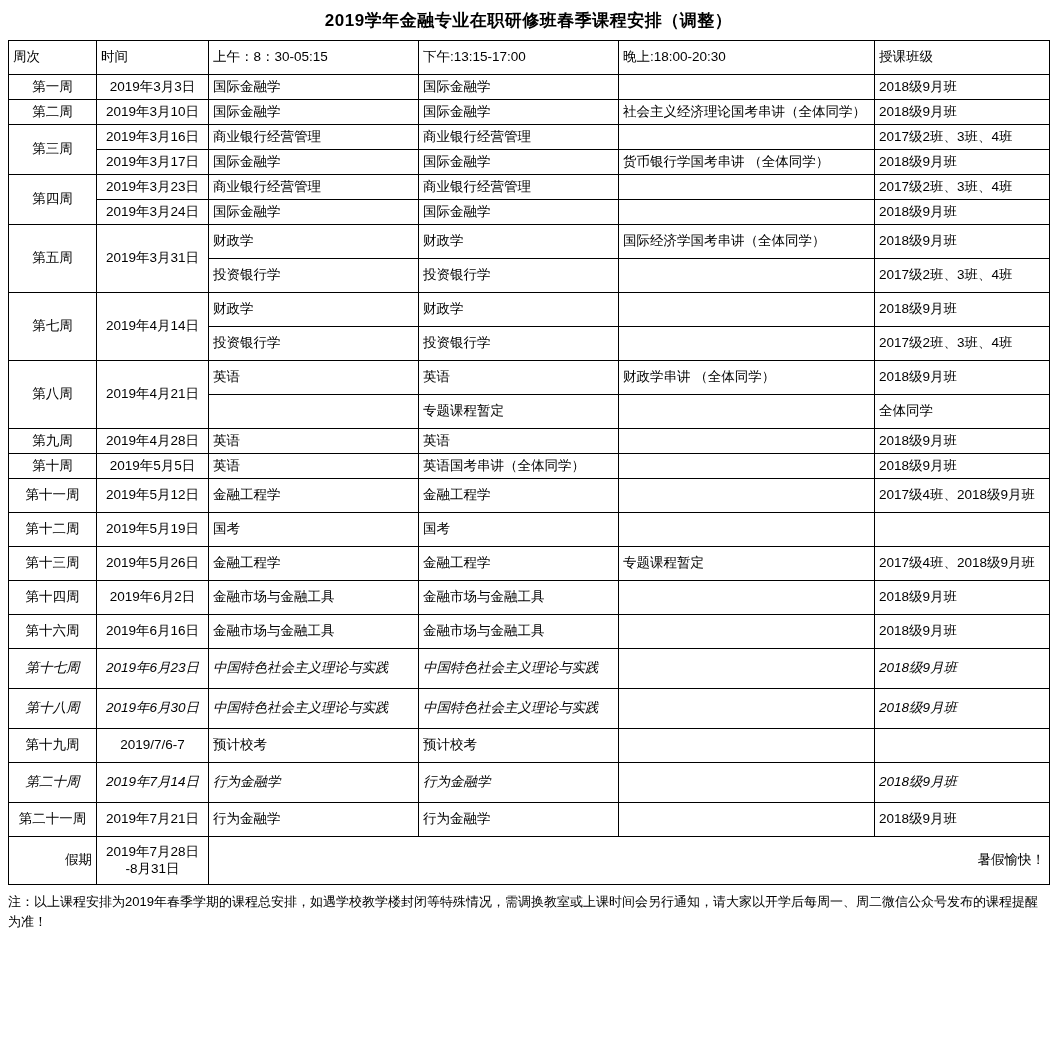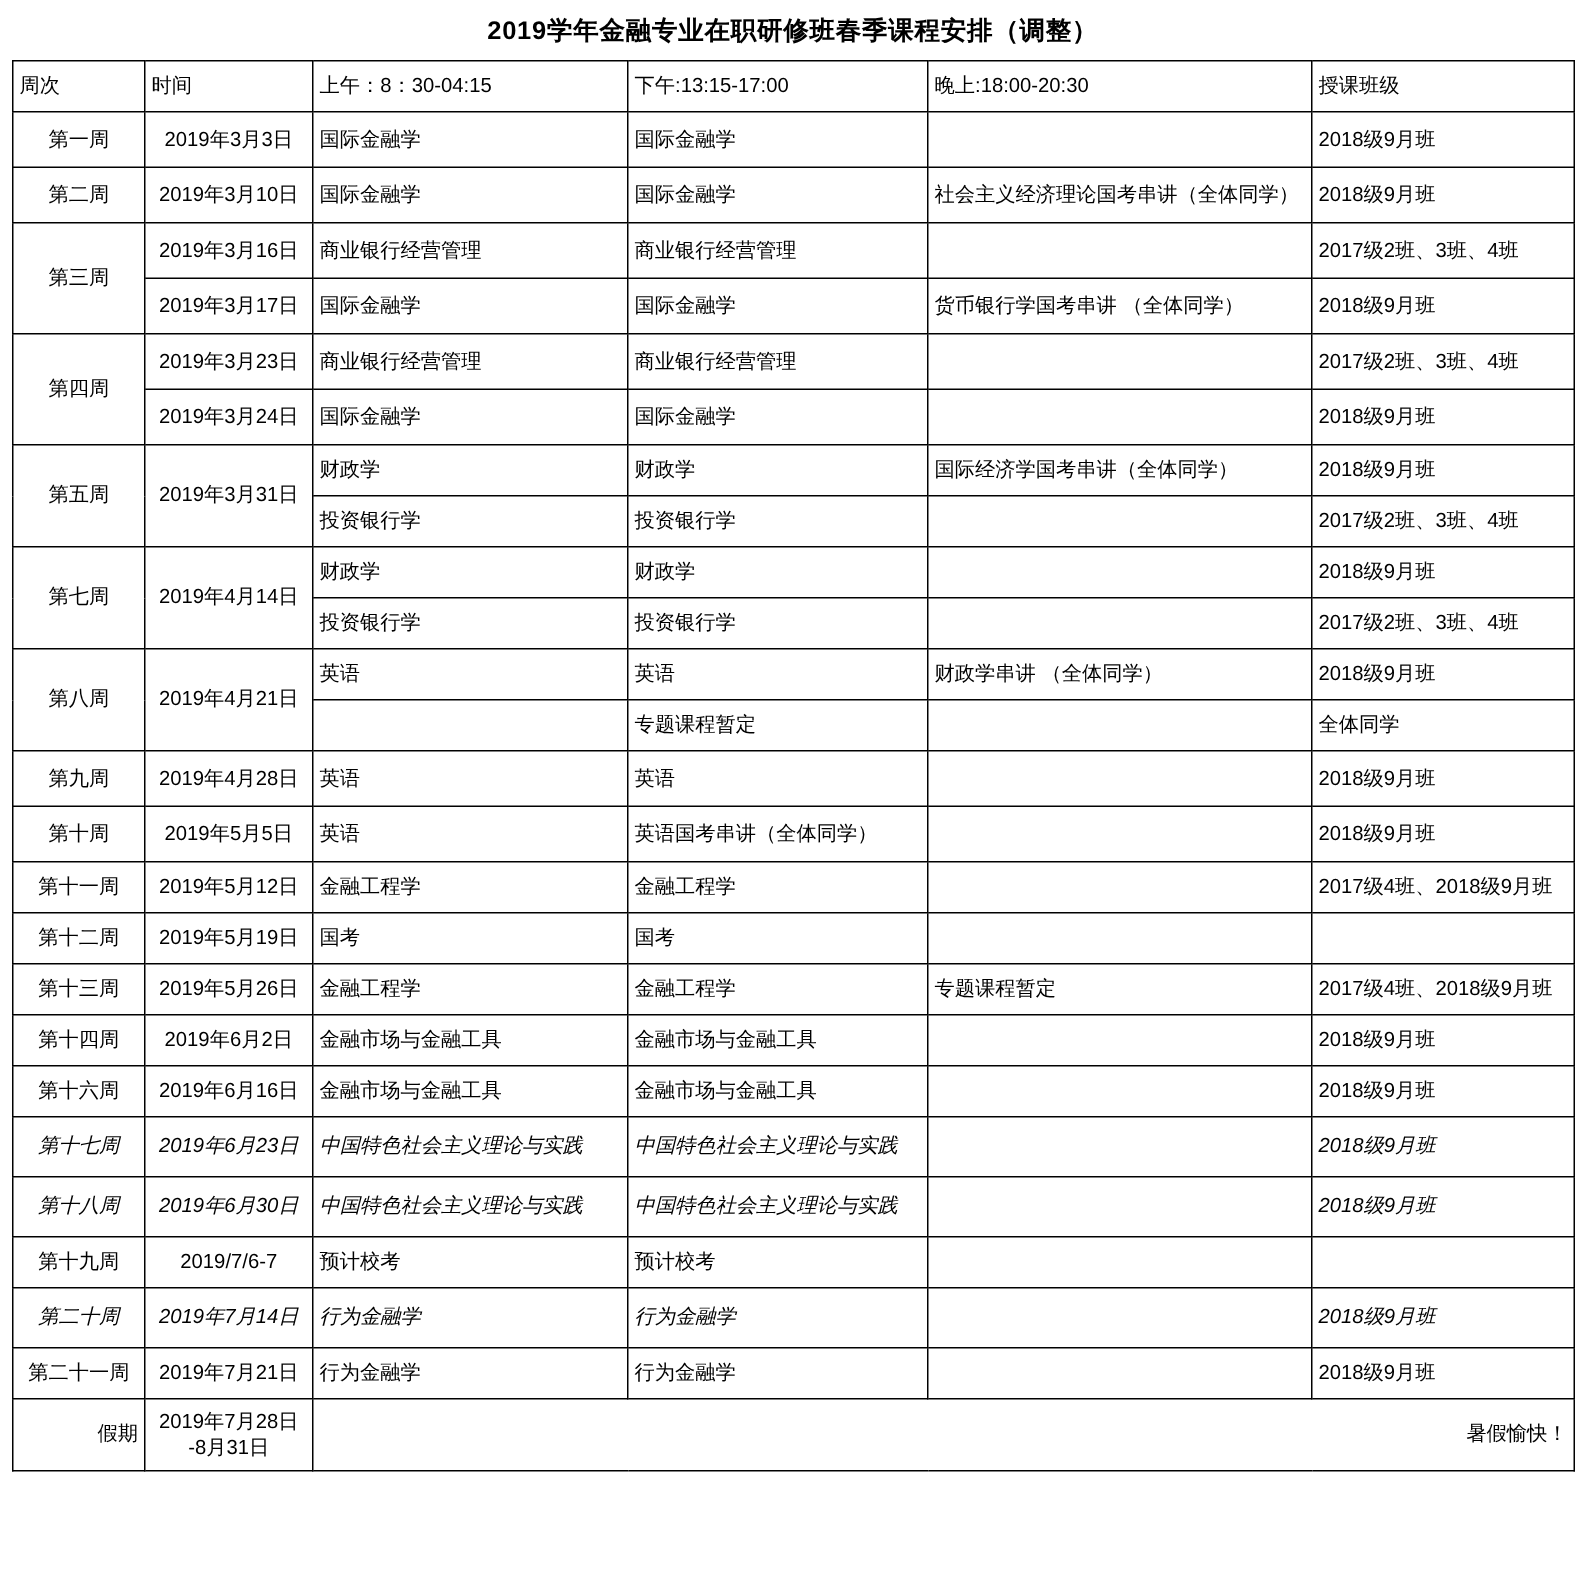--- a/index.html
+++ b/index.html
@@ -61,21 +61,21 @@
   td.week {
     text-align: center;
   }
   td.date {
     text-align: center;
     font-size: 13px;
   }
   td.cell {
     text-align: left;
   }
-  tr.r1 td { height: 37px; }
+  tr.r1 td { height: 25px; }
   tr.r2 td { height: 34px; }
   tr.r3 td { height: 40px; font-style: italic; }
 
   td.holiday-label {
     text-align: right;
     height: 48px;
   }
   td.holiday-date {
     text-align: center;
     font-weight: bold;
@@ -107,21 +107,21 @@
         <col class="c-date">
         <col class="c-am">
       <col class="c-pm">
         <col class="c-eve">
         <col class="c-class">
     </colgroup>
     <thead>
       <tr>
         <td class="ctr">周次</td>
         <td class="ctr">时间</td>
-        <td>上午：8：30-04:15</td>
+        <td>上午：8：30-05:15</td>
         <td>下午:13:15-17:00</td>
         <td>晚上:18:00-20:30</td>
         <td class="ctr">授课班级</td>
       </tr>
     </thead>
     <tbody id="tbody">
         <tr class="r1">
           <td class="week">第一周</td>
           <td class="date">2019年3月3日</td>
           <td class="cell">国际金融学</td>
@@ -309,13 +309,14 @@
           <td class="holiday-label">假期</td>
           <td class="holiday-date">
             <div>2019年7月28日</div>
             <div>-8月31日</div>
           </td>
           <td class="holiday-msg" colspan="4">暑假愉快！</td>
         </tr>
       </tbody>
   </table>
 
+  <div class="note">注：以上课程安排为2019年春季学期的课程总安排，如遇学校教学楼封闭等特殊情况，需调换教室或上课时间会另行通知，请大家以开学后每周一、周二微信公众号发布的课程提醒为准！</div>
 </div>
 
 </body></html>

